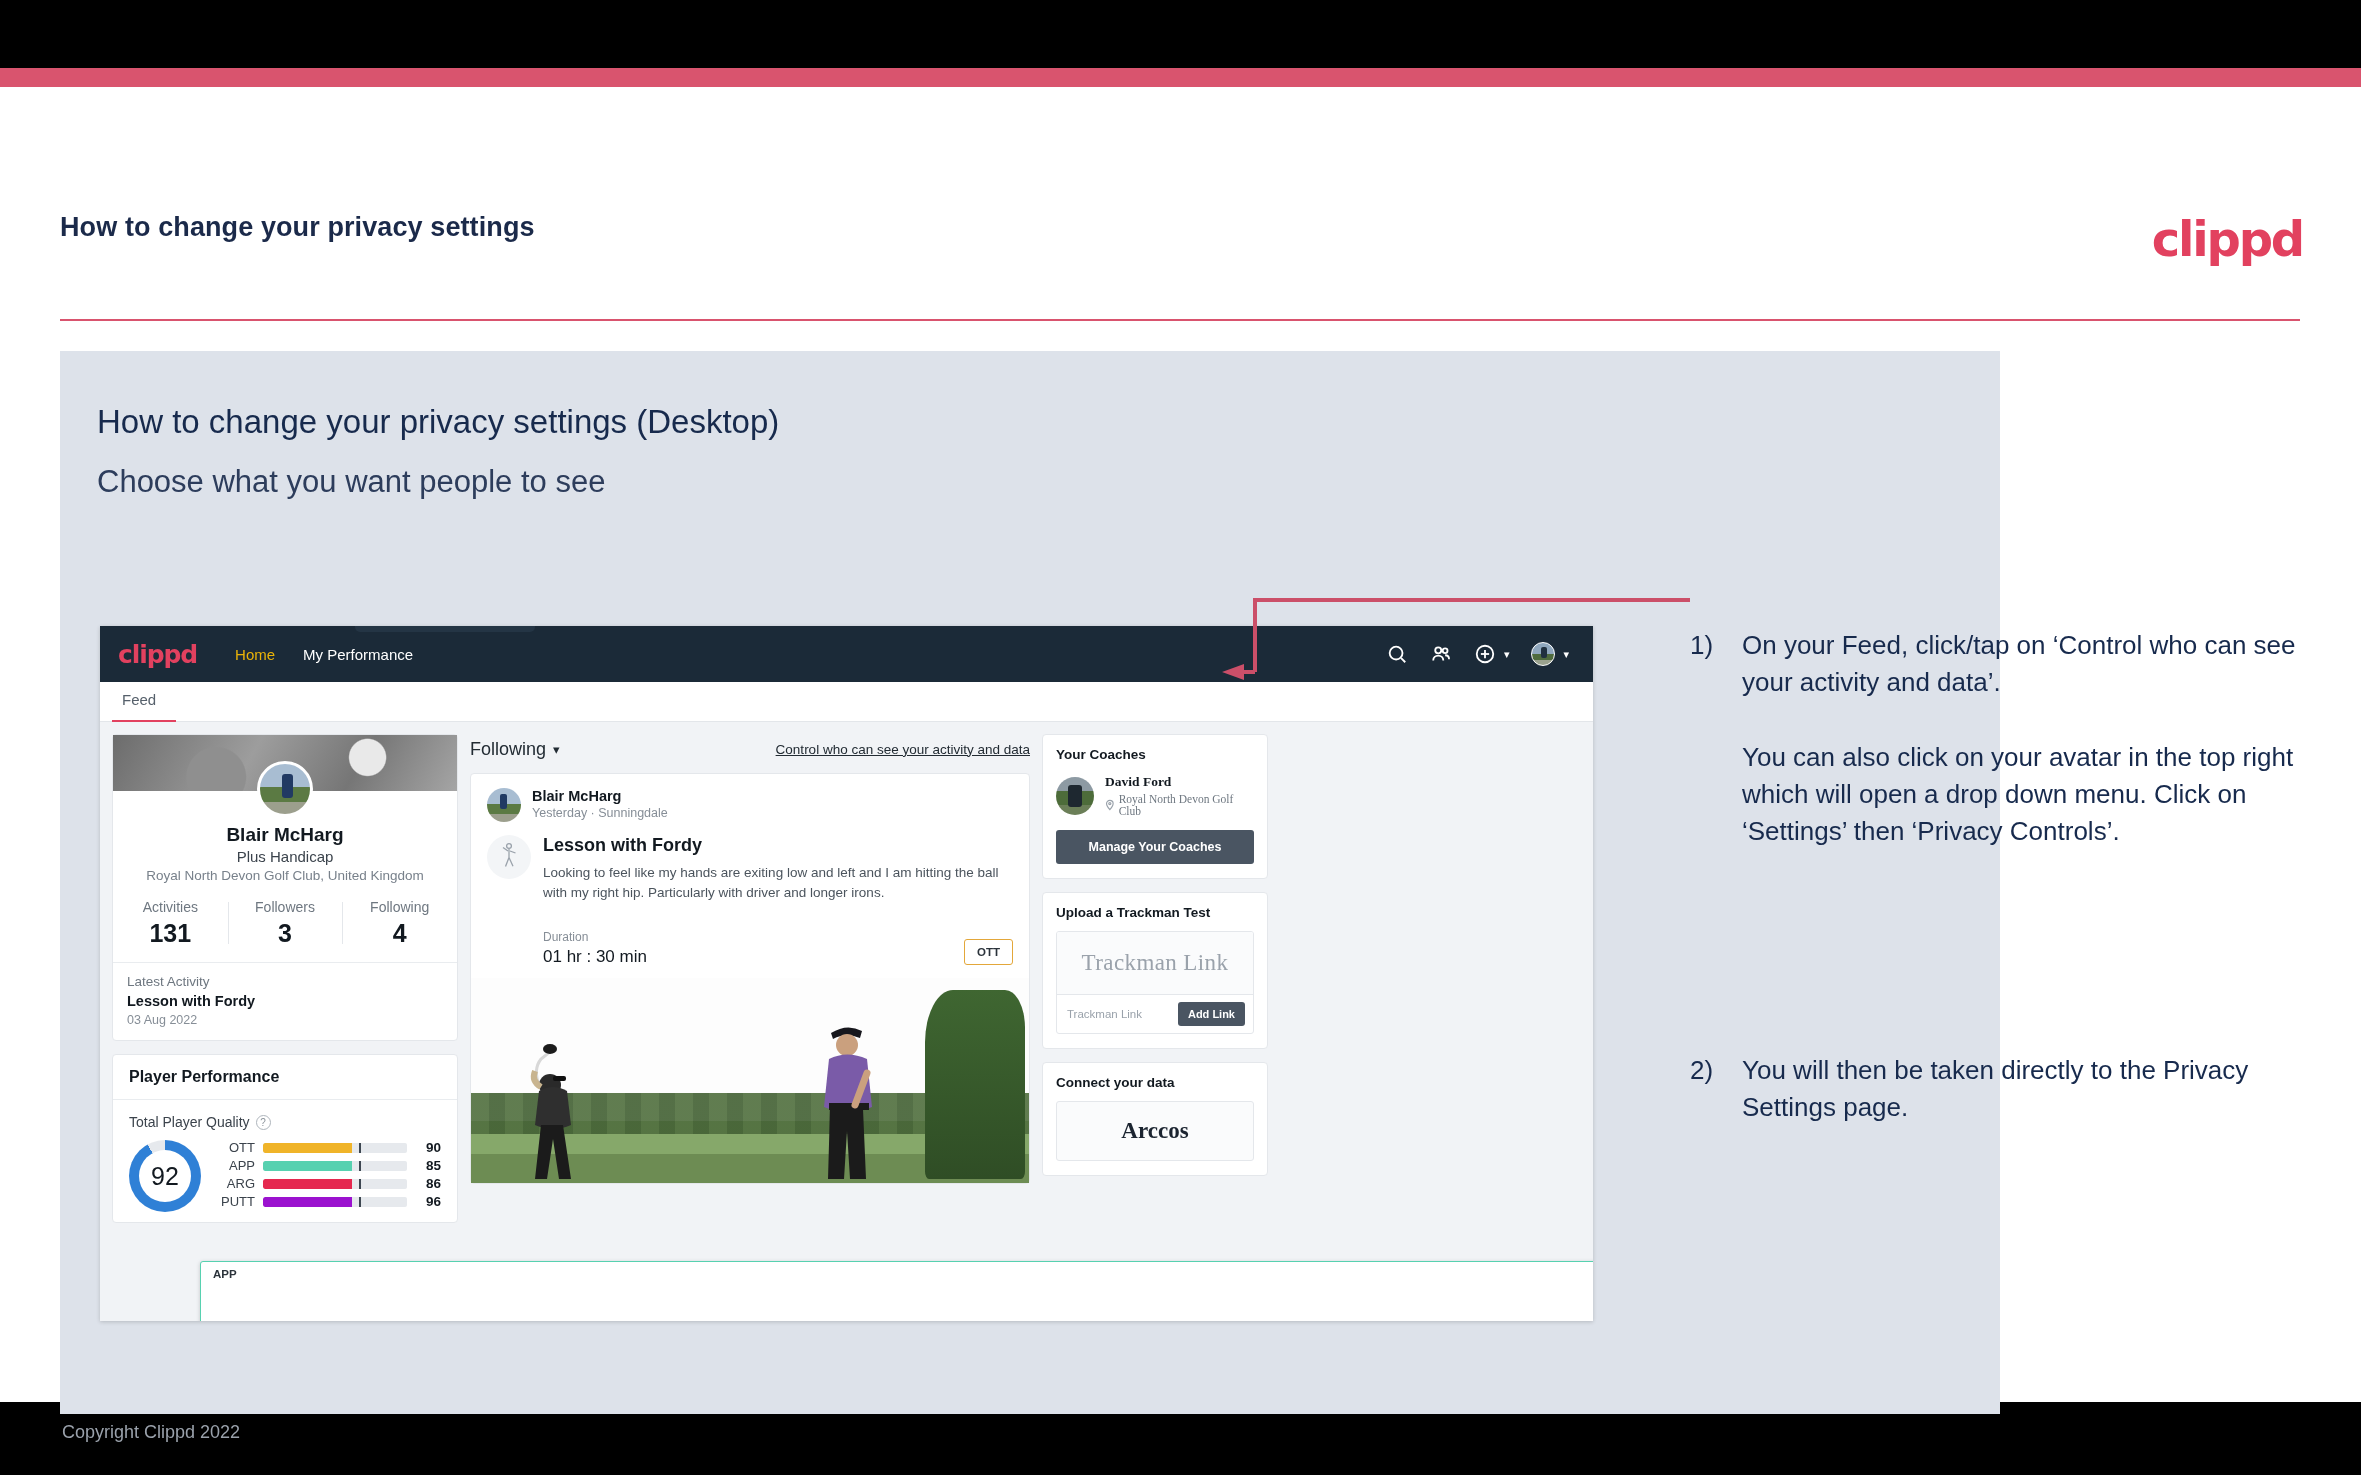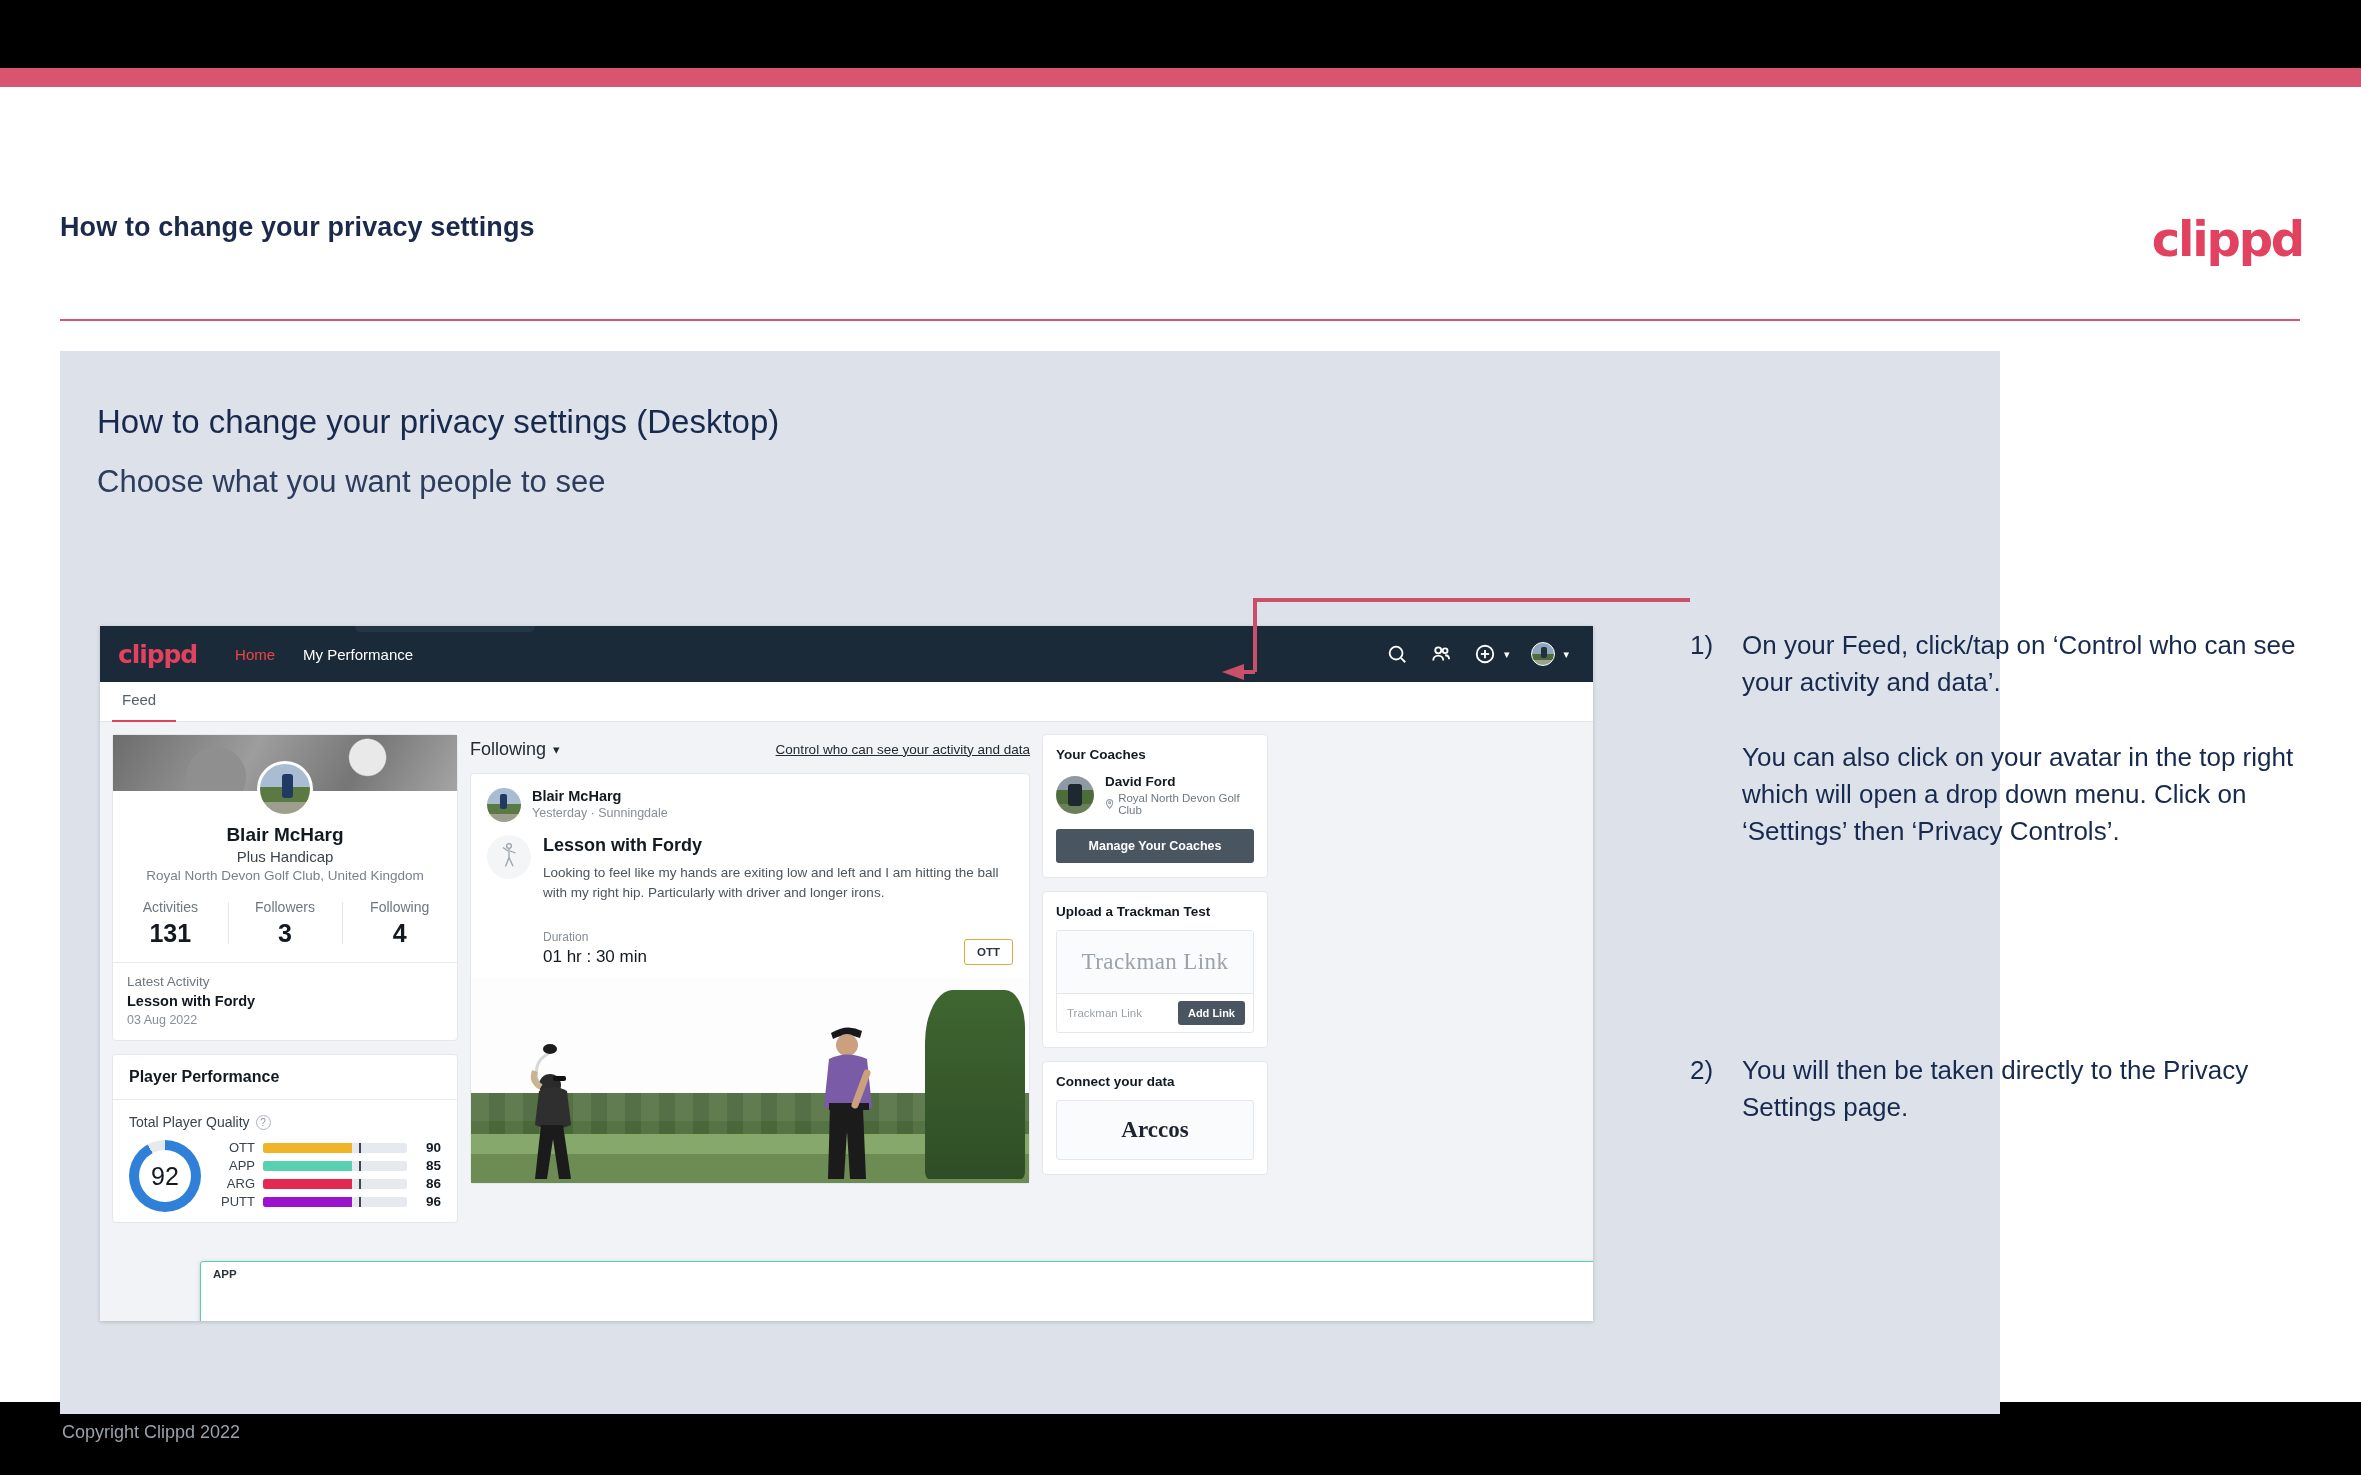--- a/index.html
+++ b/index.html
@@ -61,21 +61,21 @@
     display:flex; align-items:center; padding:0 18px;
   }
   .app-nav .nub {
     position:absolute; left:255px; top:-6px; width:180px; height:12px;
     background:#243545; border-radius:0 0 5px 5px;
   }
   .nav-logo {
     font-size:25px; font-weight:800; color:#e2415f;
     letter-spacing:-1.1px; font-family:"DejaVu Sans", sans-serif; margin-right:38px;
   }
-  .nav-link { font-size:15px; color:#ef4444; margin-right:28px; }
+  .nav-link { font-size:15px; color:#eab308; margin-right:28px; }
   .nav-link.active { color:#fff; }
   .nav-right { margin-left:auto; display:flex; align-items:center; gap:22px; padding-right:6px; }
   .nav-ic { width:22px; height:22px; color:#fff; display:block; }
   .nav-caret { font-size:11px; color:#fff; margin-left:-14px; }
   .nav-avatar {
     width:24px;height:24px;border-radius:50%;
     background:linear-gradient(#8fa7bd 0 48%, #4f6b3d 48% 78%, #9aa28e 78%);
     border:1px solid #fff; position:relative; overflow:hidden;
   }
   .nav-avatar::after{content:"";position:absolute;left:9px;top:4px;width:6px;height:11px;background:#20303f;border-radius:2px;}
@@ -170,21 +170,21 @@
     background:repeating-linear-gradient(90deg,#4d6b3c 0 18px,#3f5c31 18px 34px); opacity:.85; }
   .photo-bush { position:absolute; right:4px; top:6%; width:100px; height:92%;
     background:linear-gradient(#3f6631,#2f4d25); border-radius:28% 20% 4% 4%; }
   .golfer-a { position:absolute; left:46px; bottom:2px; width:68px; height:152px; }
   .golfer-b { position:absolute; right:150px; bottom:2px; width:62px; height:168px; }
 
   
   .col-right { width:226px; flex:0 0 226px; }
   .r-card { padding:12px 13px 14px; }
   .r-h { font-size:13.5px; font-weight:700; color:#121920; }
-  .coach-row { display:flex; align-items:center; gap:11px; margin-top:12px; }
+  .coach-row { display:flex; align-items:center; gap:11px; margin-top:12px;font-family:Liberation Serif, serif; }
   .coach-av { width:38px;height:38px;border-radius:50%;flex:0 0 38px;
               background:linear-gradient(#8d9aa3 0 38%, #4d6c3a 38% 74%, #6b7f58 74%); position:relative; overflow:hidden;}
   .coach-av::after{content:"";position:absolute;left:12px;top:8px;width:14px;height:22px;background:#1e2830;border-radius:3px;}
   .coach-name { font-size:13.5px; font-weight:700; color:#121920; }
   .coach-club { font-size:11.5px; color:#6e7780; margin-top:3px; display:flex; align-items:center; gap:4px; }
   .btn-dark { margin-top:13px; display:block; width:100%; background:#4a5562; color:#fff;
               font-size:12.5px; font-weight:700; border:none; border-radius:3px; padding:10px 0; text-align:center; }
   .tm-box { margin-top:11px; border:1px solid #e4e7eb; border-radius:3px; overflow:hidden; }
   .tm-logo { height:62px; background:#fafbfc; display:flex; align-items:center; justify-content:center;
              font-family:"Liberation Serif", serif; font-size:23px; color:#9aa2ab; letter-spacing:.4px; }

